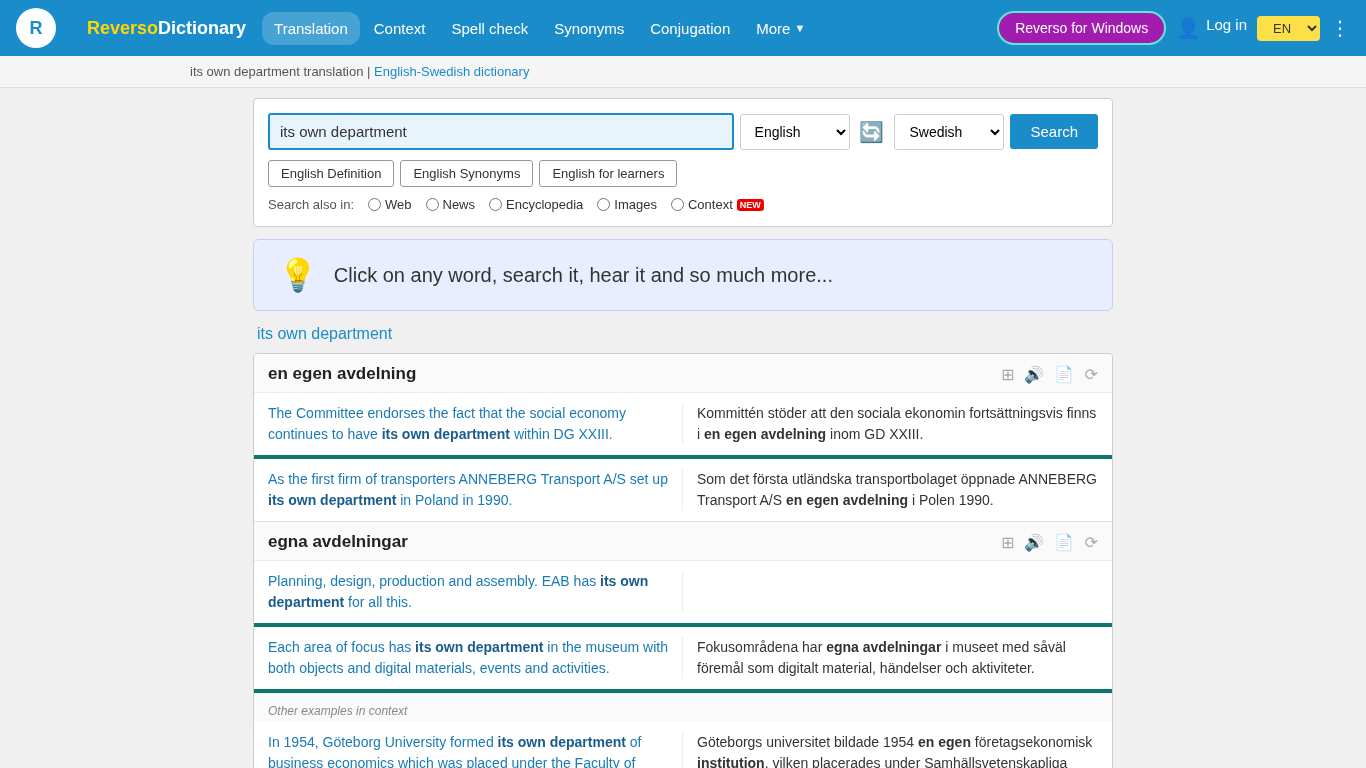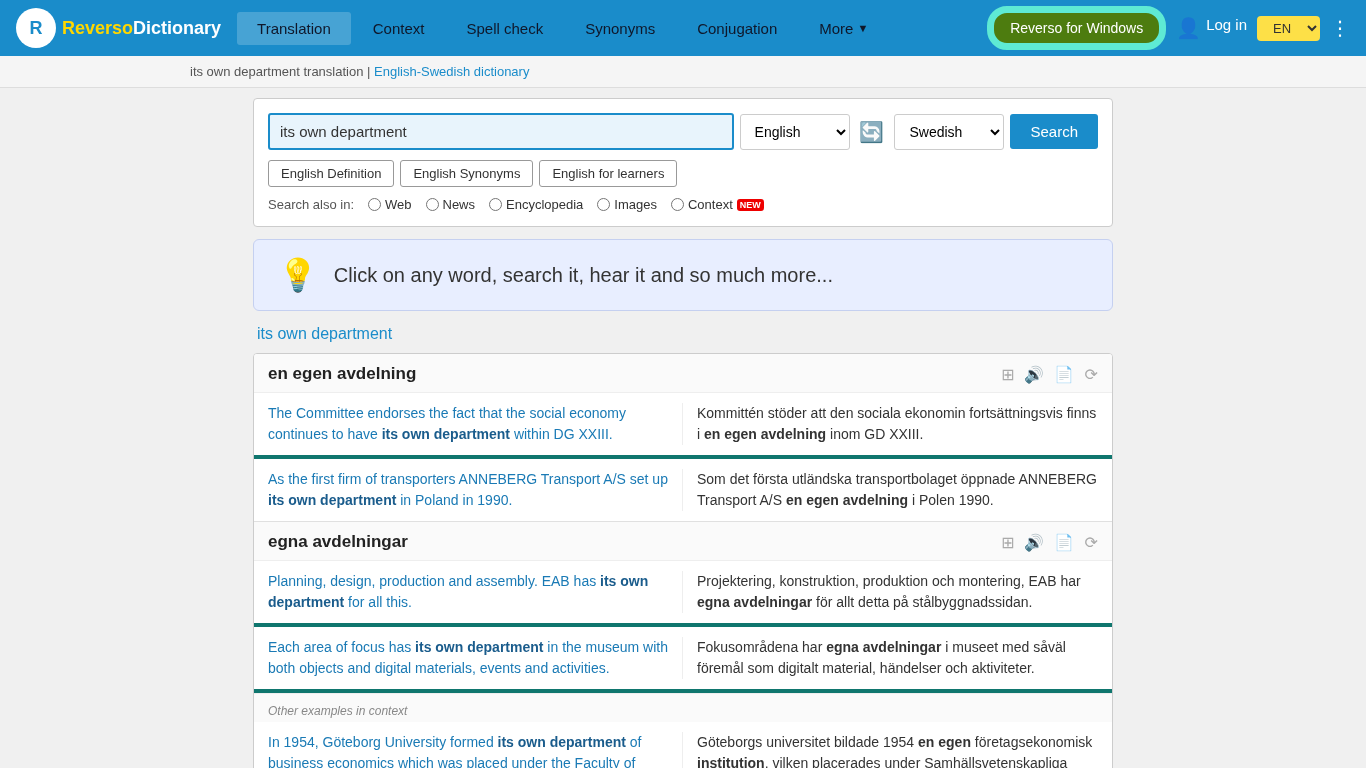--- a/index.html
+++ b/index.html
@@ -27,44 +27,44 @@
       margin-right: 6px;
       font-size: 18px;
       color: #1a8cca;
       font-weight: bold;
     }
     .logo-text {
       color: white;
       font-size: 18px;
       font-weight: bold;
     }
-    .logo-text span { color: #ffd700; }
+    .logo-text span { color: #ffd700; margin-left: 25px; }
     .nav-links {
       display: flex;
       gap: 2px;
       flex: 1;
     }
     .nav-link {
-      color: #0f172a;
+      color: #ffffff;
       text-decoration: none;
-      padding: 8px 20px;
-      border-radius: 3px;
+      padding: 8px 12px;
+      border-radius: 12px;
       font-size: 15px;
       cursor: pointer;
     }
     .nav-link.active { background: rgba(255,255,255,0.2); }
     .nav-more {
       display: flex; align-items: center; gap: 4px;
     }
     .header-right {
       display: flex; align-items: center; gap: 10px; margin-left: auto;
     }
     .reverso-btn {
-      background: #4d7c0f;
-      border: 7px solid #5eead4;
+      background: #a21caf;
+      border: 2px solid #5eead4;
       color: white;
       padding: 7px 16px;
       border-radius: 20px;
       cursor: pointer;
       font-size: 14px;
       white-space: nowrap;
     }
     .login-btn {
       color: white;
       background: none;
@@ -407,23 +407,20 @@
           <span class="trans-icon">🔊</span>
           <span class="trans-icon">📄</span>
           <span class="trans-icon">⟳</span>
         </div>
       </div>
 
       <div class="example-row">
         <div class="example-en">
           Planning, design, production and assembly. EAB has <span class="bold-phrase-en">its own department</span> for all this.
         </div>
-        <div class="example-sv">
-          Projektering, konstruktion, produktion och montering, EAB har <strong>egna avdelningar</strong> för allt detta på stålbyggnadssidan.
-        </div>
       </div>
 
       <div class="example-row">
         <div class="example-en">
           Each area of focus has <span class="bold-phrase-en">its own department</span> in the museum with both objects and digital materials, events and activities.
         </div>
         <div class="example-sv">
           Fokusområdena har <strong>egna avdelningar</strong> i museet med såväl föremål som digitalt material, händelser och aktiviteter.
         </div>
       </div>

